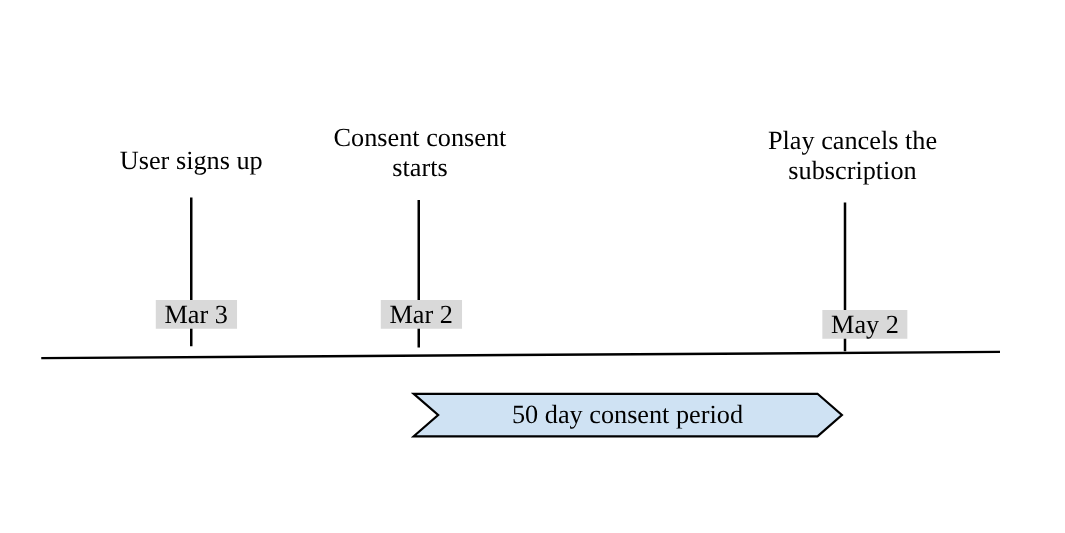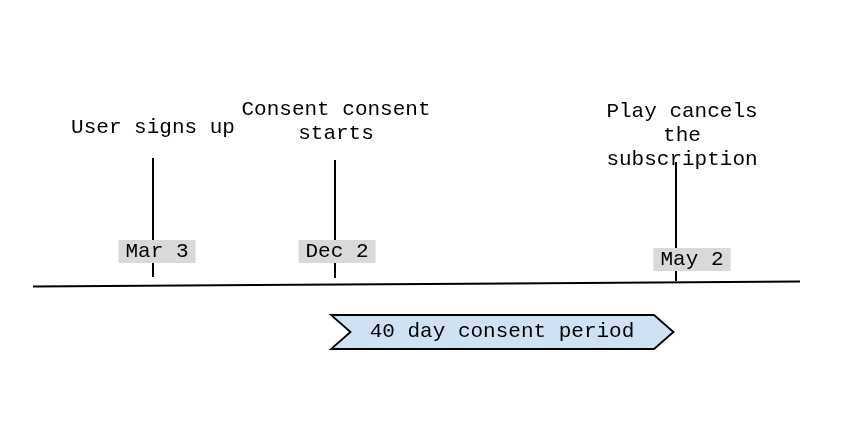--- a/index.html
+++ b/index.html
@@ -1,21 +1,21 @@
 <!DOCTYPE html>
 <html><head>
 <meta charset="utf-8">
 <style>
   html, body { margin: 0; padding: 0; background: #ffffff; }
   .canvas {
     position: relative;
     width: 852px;
     height: 426px;
     background: #ffffff;
-    font-family: Liberation Mono, monospace;
+    font-family: Liberation Serif, serif;
     color: #000000;
     overflow: hidden;
   }
   .event-label {
     position: absolute;
     transform: translateX(-50%);
     text-align: center;
     font-size: 21px;
     line-height: 24px;
     white-space: pre-line;
@@ -74,18 +74,18 @@
   <div class="vline vline-1"></div>
   <div class="vline vline-2"></div>
   <div class="vline vline-3"></div>
 
   <svg class="overlay-svg" viewBox="0 0 852 426" xmlns="http://www.w3.org/2000/svg">
     <line x1="33" y1="286.5" x2="800" y2="281.5" stroke="#000000" stroke-width="2"></line>
     <polygon points="331,315 654,315 673.5,332 654,349 331,349 350.5,332" fill="#cfe2f3" stroke="#000000" stroke-width="1.8" stroke-linejoin="miter"></polygon>
   </svg>
 
   <div class="date-chip chip-1">Mar 3</div>
-  <div class="date-chip chip-2">Dec 2</div>
+  <div class="date-chip chip-2">Mar 2</div>
   <div class="date-chip chip-3">May 2</div>
 
-  <div class="arrow-label">40 day consent period</div>
+  <div class="arrow-label">50 day consent period</div>
 
 </div>
 
 </body></html>

